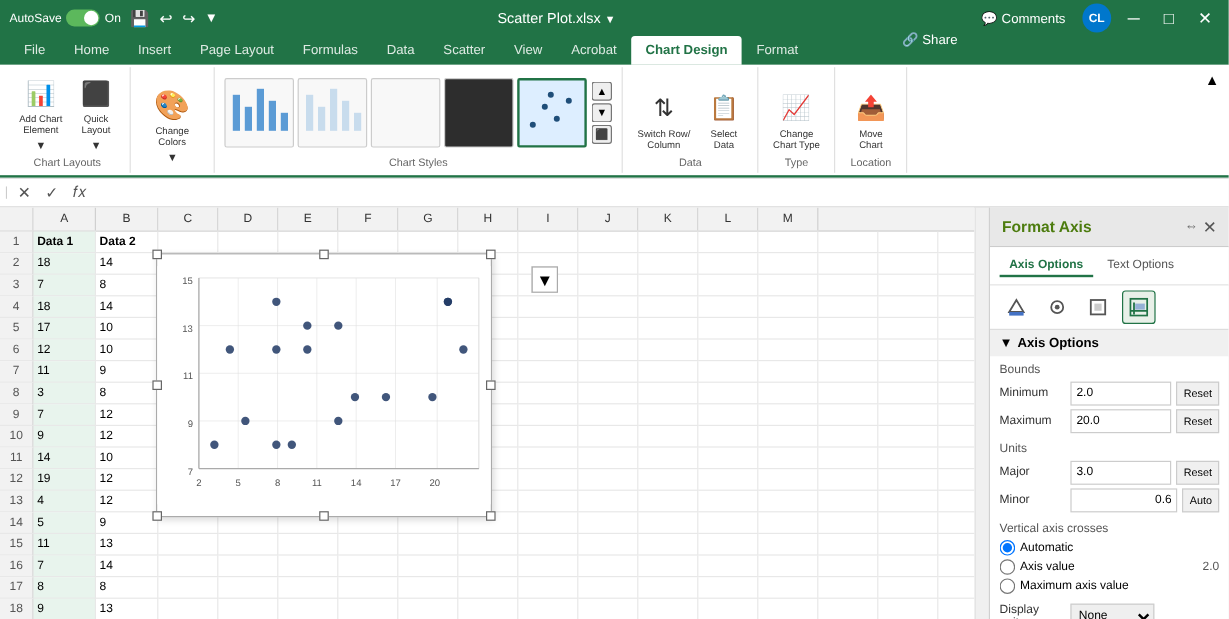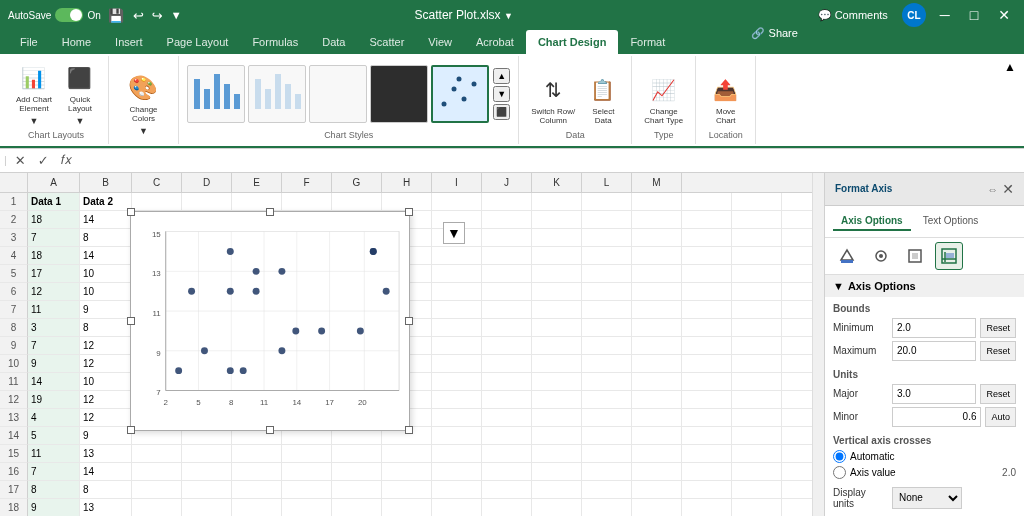--- a/index.html
+++ b/index.html
@@ -74,39 +74,39 @@
 
     
     #scatter-svg { width: 100%; height: 100%; }
 
     
     .chart-action-btn { position: absolute; right: -28px; width: 22px; height: 22px; background: white; border: 1px solid #aaa; display: flex; align-items: center; justify-content: center; cursor: pointer; font-size: 14px; }
 
     
     #format-panel { width: 200px; background: #f8f8f8; border-left: 1px solid #d0d0d0; display: flex; flex-direction: column; overflow: hidden; }
     #format-panel-header { background: #e8e8e8; padding: 8px 10px; display: flex; justify-content: space-between; align-items: center; border-bottom: 1px solid #ccc; }
-    #format-panel-title { font-size: 10px; font-weight: 600; color: #0c4a6e; }
+    #format-panel-title { font-size: 13px; font-weight: 600; color: #4d7c0f; }
     .panel-close-btn { background: none; border: none; cursor: pointer; font-size: 14px; color: #555; }
     .panel-expand-btn { background: none; border: none; cursor: pointer; font-size: 11px; color: #555; }
 
     #format-panel-tabs { display: flex; padding: 6px 8px; gap: 4px; border-bottom: 1px solid #ddd; background: white; }
     .panel-tab { padding: 3px 8px; font-size: 10px; cursor: pointer; color: #555; }
     .panel-tab.active { border-bottom: 2px solid #217346; color: #217346; font-weight: 600; }
 
     #format-panel-icons { display: flex; padding: 4px 8px; gap: 6px; border-bottom: 1px solid #ddd; background: white; align-items: center; }
     .panel-icon-btn { width: 28px; height: 28px; display: flex; align-items: center; justify-content: center; border: 1px solid transparent; border-radius: 3px; cursor: pointer; font-size: 14px; }
     .panel-icon-btn.active { border-color: #217346; background: #e8f0e8; }
 
     #format-panel-body { flex: 1; overflow-y: auto; padding: 0; }
     .panel-section { border-bottom: 1px solid #ddd; }
     .panel-section-header { display: flex; align-items: center; padding: 5px 8px; cursor: pointer; background: #f0f0f0; font-size: 11px; font-weight: 600; gap: 4px; }
     .panel-section-content { padding: 6px 8px; background: white; }
 
     .panel-field-group { margin-bottom: 8px; }
-    .panel-field-label { font-size: 10px; color: #555; margin-bottom: 4px; font-weight: 700; }
+    .panel-field-label { font-size: 10px; color: #555; margin-bottom: 4px; font-weight: 400; }
     .panel-field-row { display: flex; align-items: center; gap: 4px; margin-bottom: 3px; }
     .panel-field-name { font-size: 10px; color: #333; width: 55px; flex-shrink: 0; }
     .panel-input { flex: 1; border: 1px solid #ccc; padding: 2px 4px; font-size: 10px; height: 20px; }
     .panel-reset-btn { font-size: 9px; padding: 1px 5px; background: #f0f0f0; border: 1px solid #ccc; cursor: pointer; height: 20px; white-space: nowrap; }
 
     .panel-radio-row { display: flex; align-items: center; gap: 4px; margin-bottom: 3px; font-size: 10px; }
     .panel-radio-row input { margin: 0; }
     .panel-radio-value { margin-left: auto; font-size: 10px; color: #555; }
 
     .panel-select { width: 100%; border: 1px solid #ccc; font-size: 10px; padding: 2px; height: 22px; }
@@ -827,20 +827,24 @@
             <div class="panel-field-label">Vertical axis crosses</div>
             <div class="panel-radio-row">
               <input type="radio" name="vax" checked="" style="">
               <span>Automatic</span>
             </div>
             <div class="panel-radio-row">
               <input type="radio" name="vax" style="">
               <span>Axis value</span>
               <span class="panel-radio-value">2.0</span>
             </div>
+            <div class="panel-radio-row">
+              <input type="radio" name="vax" style="">
+              <span>Maximum axis value</span>
+            </div>
           </div>
 
           <div class="panel-field-group">
             <div class="panel-field-row">
               <span class="panel-field-name">Display units</span>
               <select class="panel-select" style="width:70px; font-size:10px;">
                 <option>None</option>
                 <option>Hundreds</option>
                 <option>Thousands</option>
                 <option>Millions</option>

